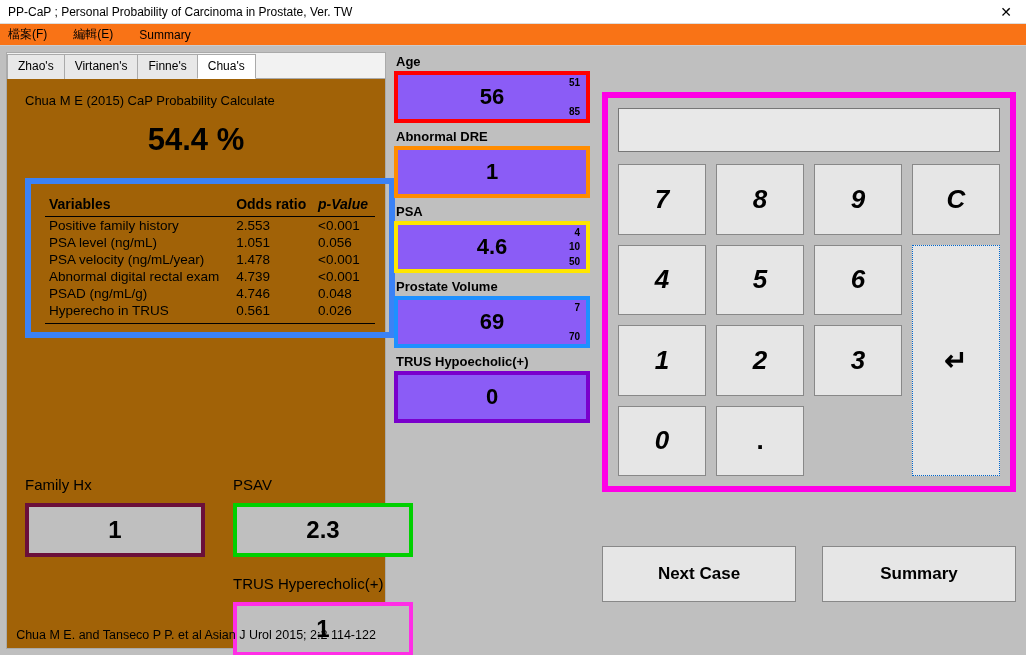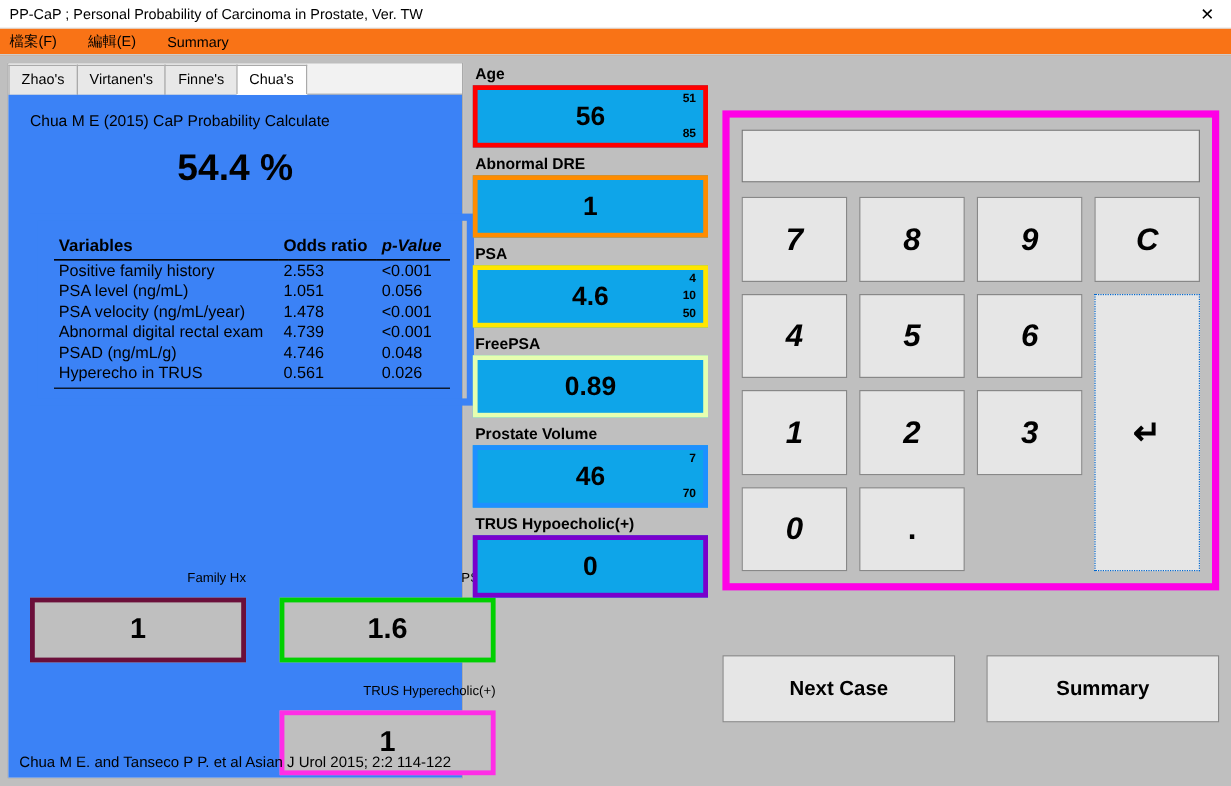--- a/index.html
+++ b/index.html
@@ -67,21 +67,21 @@
     position: relative;
     top: 1px;
   }
   .tab.active {
     background: #fff;
     border-bottom: 1px solid #fff;
     z-index: 2;
   }
   .tab-content {
     flex: 1;
-    background: #3b82f6;
+    background: #a16207;
     padding: 14px 18px;
     position: relative;
   }
   .model-title { font-size: 13px; margin-bottom: 14px; }
   .probability {
     font-size: 31px;
     font-weight: bold;
     text-align: center;
     margin: 8px 0 20px;
   }
@@ -111,21 +111,21 @@
   .var-table-wrap hr { border:none; border-top:1px solid #000; margin-top:4px;}
   .input-groups {
     position: absolute;
     left: 18px;
     right: 18px;
     top: 395px;
     display: flex;
     gap: 28px;
   }
   .ig-col { display:flex; flex-direction:column; gap:8px; }
-  .ig-label { font-size:11px; margin-top:2px; margin-bottom:2px;text-align:right; }
+  .ig-label { font-size:15px; margin-top:2px; margin-bottom:2px; }
   .colored-box {
     width: 180px;
     height: 54px;
     border-width: 4px;
     border-style: solid;
     background: #bfbfbf;
     display:flex;
     align-items:center;
     justify-content:center;
     font-size: 24px;
@@ -146,21 +146,21 @@
     display: flex;
     flex-direction: column;
     padding: 2px 4px 0;
   }
   .param-group { margin-bottom: 6px; }
   .param-label { font-size: 13px; font-weight: bold; margin-bottom: 2px; padding-left:2px; }
   .param-box {
     height: 52px;
     border-width: 4px;
     border-style: solid;
-    background: #0ea5e9;
+    background: #8b5cf6;
     position: relative;
     display:flex;
     align-items:center;
     justify-content:center;
   }
   .param-val { font-size: 22px; font-weight: bold; }
   .param-min, .param-max, .param-mid {
     position:absolute;
     right: 6px;
     font-size: 10px;
@@ -311,21 +311,21 @@
       <div class="input-groups">
         <div class="ig-col">
           <div class="ig-label">Family Hx</div>
           <div class="colored-box" style="border-color:#6b0f3a">
             <span>1</span>
           </div>
         </div>
         <div class="ig-col">
           <div class="ig-label">PSAV</div>
           <div class="colored-box" style="border-color:#00d000">
-            <span>1.6</span>
+            <span>2.3</span>
           </div>
           <div class="ig-label" style="margin-top:10px">TRUS Hyperecholic(+)</div>
           <div class="colored-box" style="border-color:#ff2ee6">
             <span>1</span>
           </div>
         </div>
       </div>
 
       <div class="citation">Chua M E. and Tanseco P P. et al   Asian J Urol  2015; 2:2 114-122</div>
     </div>
@@ -349,29 +349,23 @@
     <div class="param-group">
       <div class="param-label">PSA</div>
       <div class="param-box" style="border-color:#ffe600">
         <span class="param-val">4.6</span>
         <span class="param-min">4</span>
         <span class="param-mid">10</span>
         <span class="param-max">50</span>
       </div>
     </div>
     <div class="param-group">
-      <div class="param-label">FreePSA</div>
-      <div class="param-box" style="border-color:#e6ffb0">
-        <span class="param-val">0.89</span>
-      </div>
-    </div>
-    <div class="param-group">
       <div class="param-label">Prostate Volume</div>
       <div class="param-box" style="border-color:#1e90ff">
-        <span class="param-val">46</span>
+        <span class="param-val">69</span>
         <span class="param-min">7</span>
         <span class="param-max">70</span>
       </div>
     </div>
     <div class="param-group">
       <div class="param-label">TRUS Hypoecholic(+)</div>
       <div class="param-box" style="border-color:#7a00cc">
         <span class="param-val">0</span>
       </div>
     </div>

